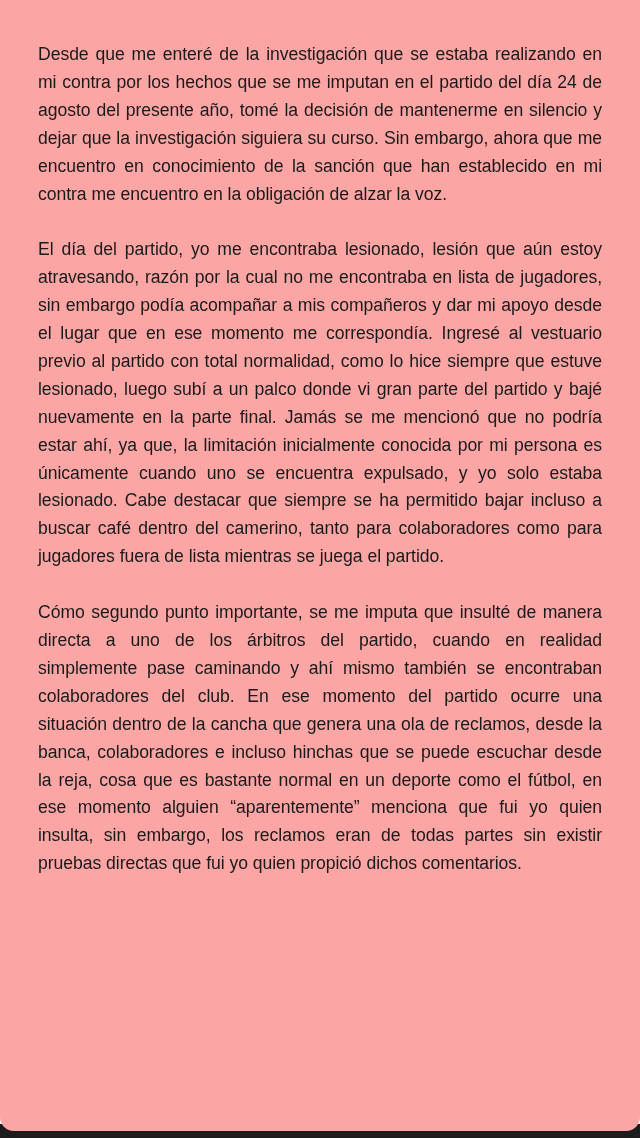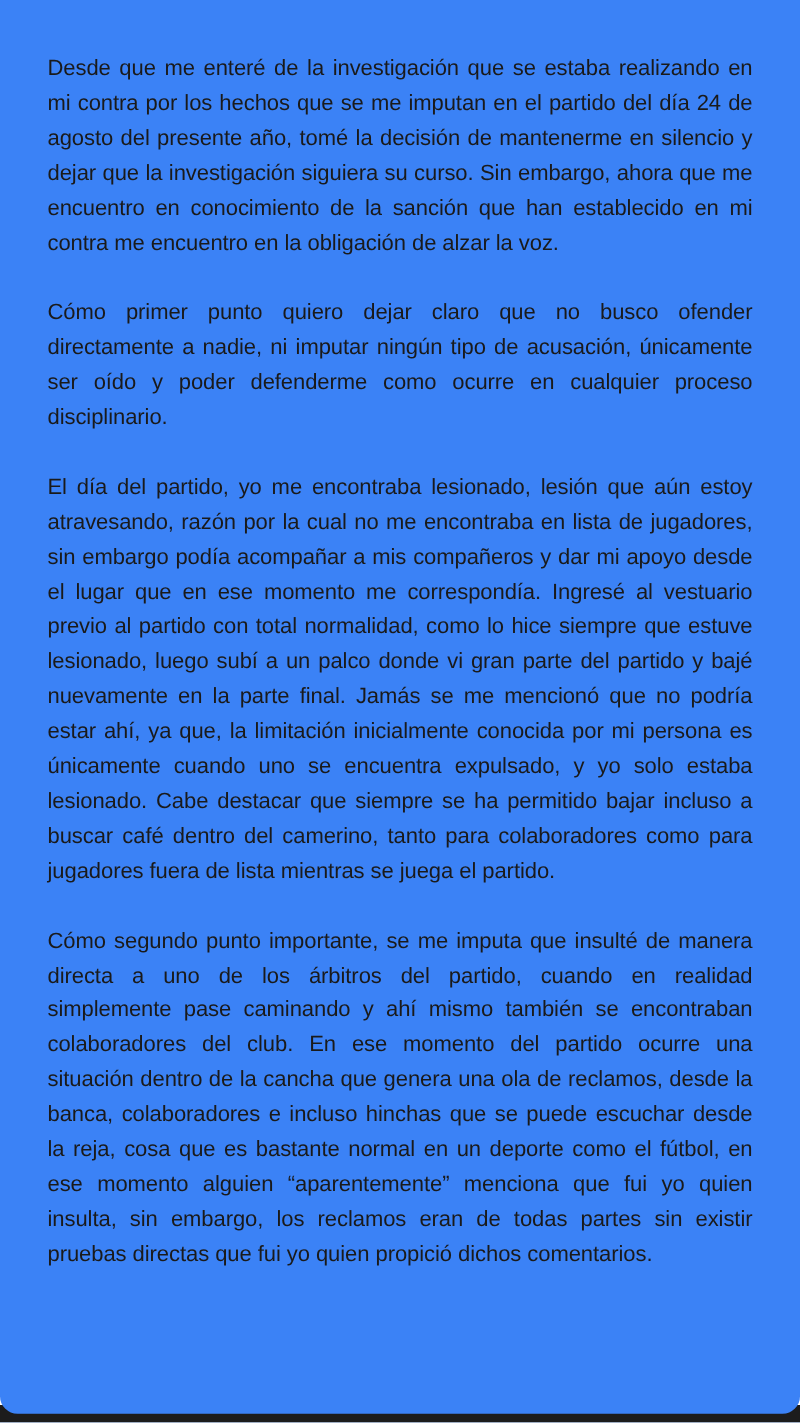--- a/index.html
+++ b/index.html
@@ -14,21 +14,21 @@
       overflow: hidden;
       font-family: "Liberation Sans", sans-serif;
       color: #1a1a1a;
     }
     .page {
       position: absolute;
       left: 0;
       top: 0;
       width: 640px;
       height: 1131px;
-      background: #3b82f6;
+      background: #fca5a5;
       border-bottom-left-radius: 14px;
       border-bottom-right-radius: 14px;
     }
     .bottom-bar {
       position: absolute;
       left: 0;
       top: 1124px;
       width: 640px;
       height: 14px;
       background: #1c1c1c;
@@ -53,17 +53,16 @@
     }
   </style>
 </head>
 <body>
 
 <div class="bottom-bar"></div>
 
 <div class="page">
   <div class="text-block">
     <p>Desde que me enteré de la investigación que se estaba realizando en mi contra por los hechos que se me imputan en el partido del día 24 de agosto del presente año, tomé la decisión de mantenerme en silencio y dejar que la investigación siguiera su curso. Sin embargo, ahora que me encuentro en conocimiento de la sanción que han establecido en mi contra me encuentro en la obligación de alzar la voz.</p>
-    <p>Cómo primer punto quiero dejar claro que no busco ofender directamente a nadie, ni imputar ningún tipo de acusación, únicamente ser oído y poder defenderme como ocurre en cualquier proceso disciplinario.</p>
     <p>El día del partido, yo me encontraba lesionado, lesión que aún estoy atravesando, razón por la cual no me encontraba en lista de jugadores, sin embargo podía acompañar a mis compañeros y dar mi apoyo desde el lugar que en ese momento me correspondía. Ingresé al vestuario previo al partido con total normalidad, como lo hice siempre que estuve lesionado, luego subí a un palco donde vi gran parte del partido y bajé nuevamente en la parte final. Jamás se me mencionó que no podría estar ahí, ya que, la limitación inicialmente conocida por mi persona es únicamente cuando uno se encuentra expulsado, y yo solo estaba lesionado. Cabe destacar que siempre se ha permitido bajar incluso a buscar café dentro del camerino, tanto para colaboradores como para jugadores fuera de lista mientras se juega el partido.</p>
     <p>Cómo segundo punto importante, se me imputa que insulté de manera directa a uno de los árbitros del partido, cuando en realidad simplemente pase caminando y ahí mismo también se encontraban colaboradores del club. En ese momento del partido ocurre una situación dentro de la cancha que genera una ola de reclamos, desde la banca, colaboradores e incluso hinchas que se puede escuchar desde la reja, cosa que es bastante normal en un deporte como el fútbol, en ese momento alguien “aparentemente” menciona que fui yo quien insulta, sin embargo, los reclamos eran de todas partes sin existir pruebas directas que fui yo quien propició dichos comentarios.</p>
   </div>
 </div>
 
 </body></html>

